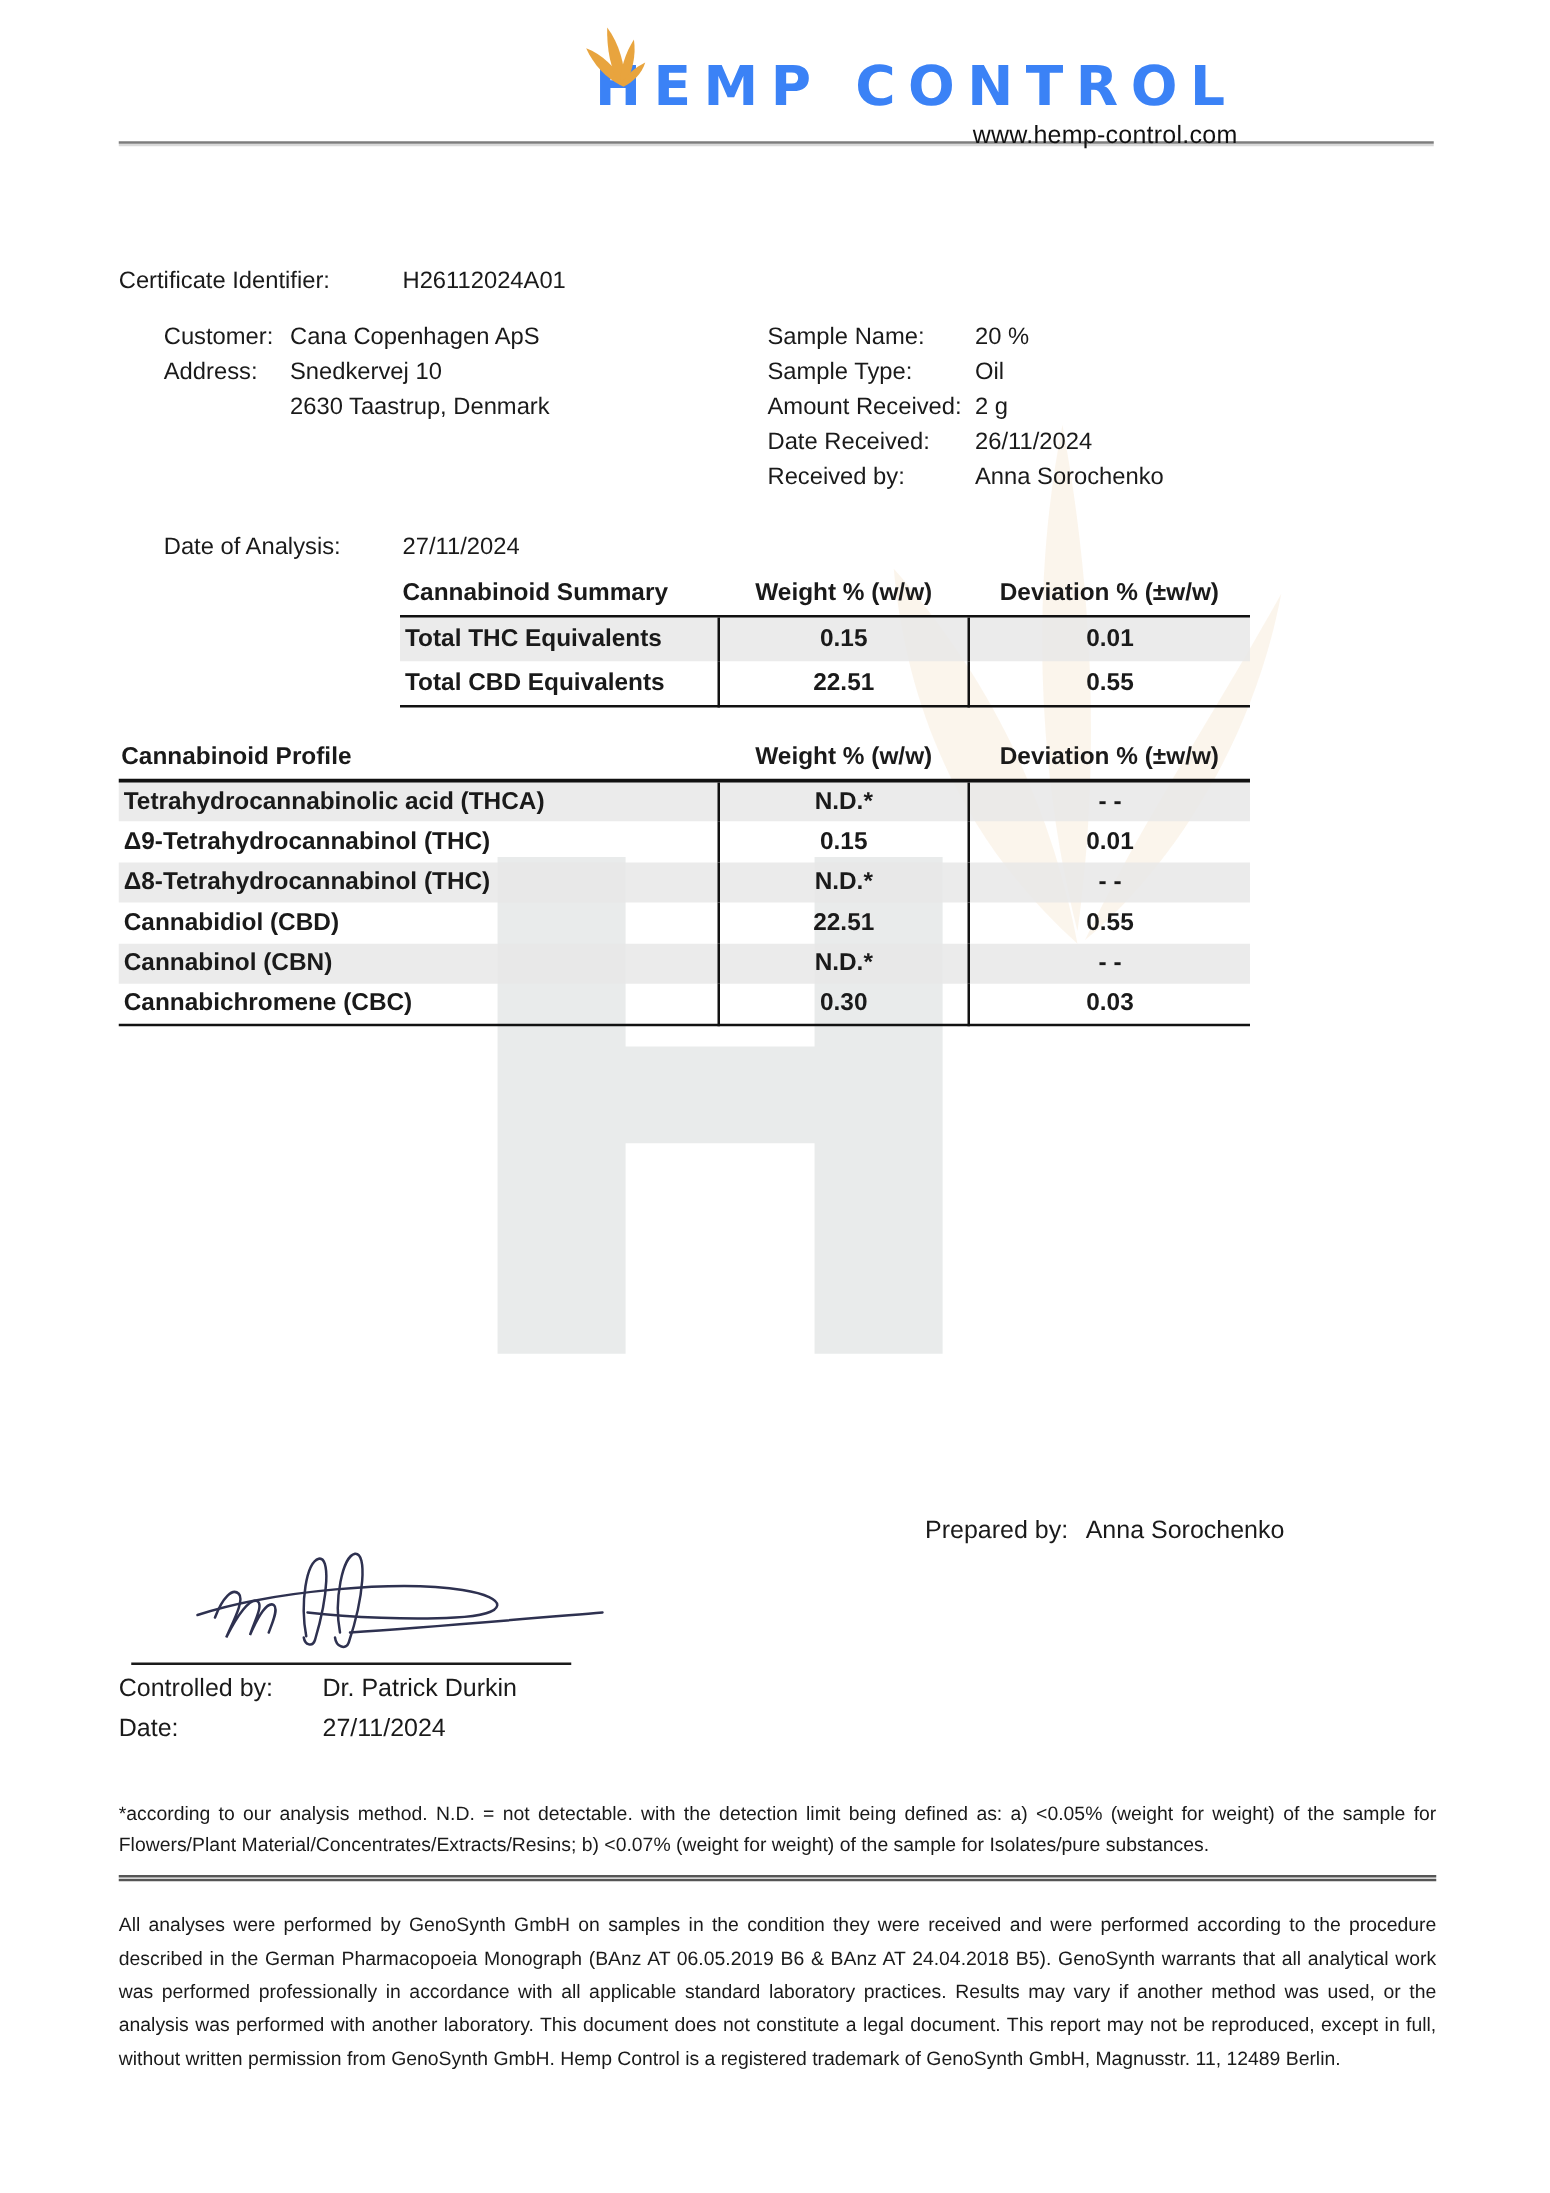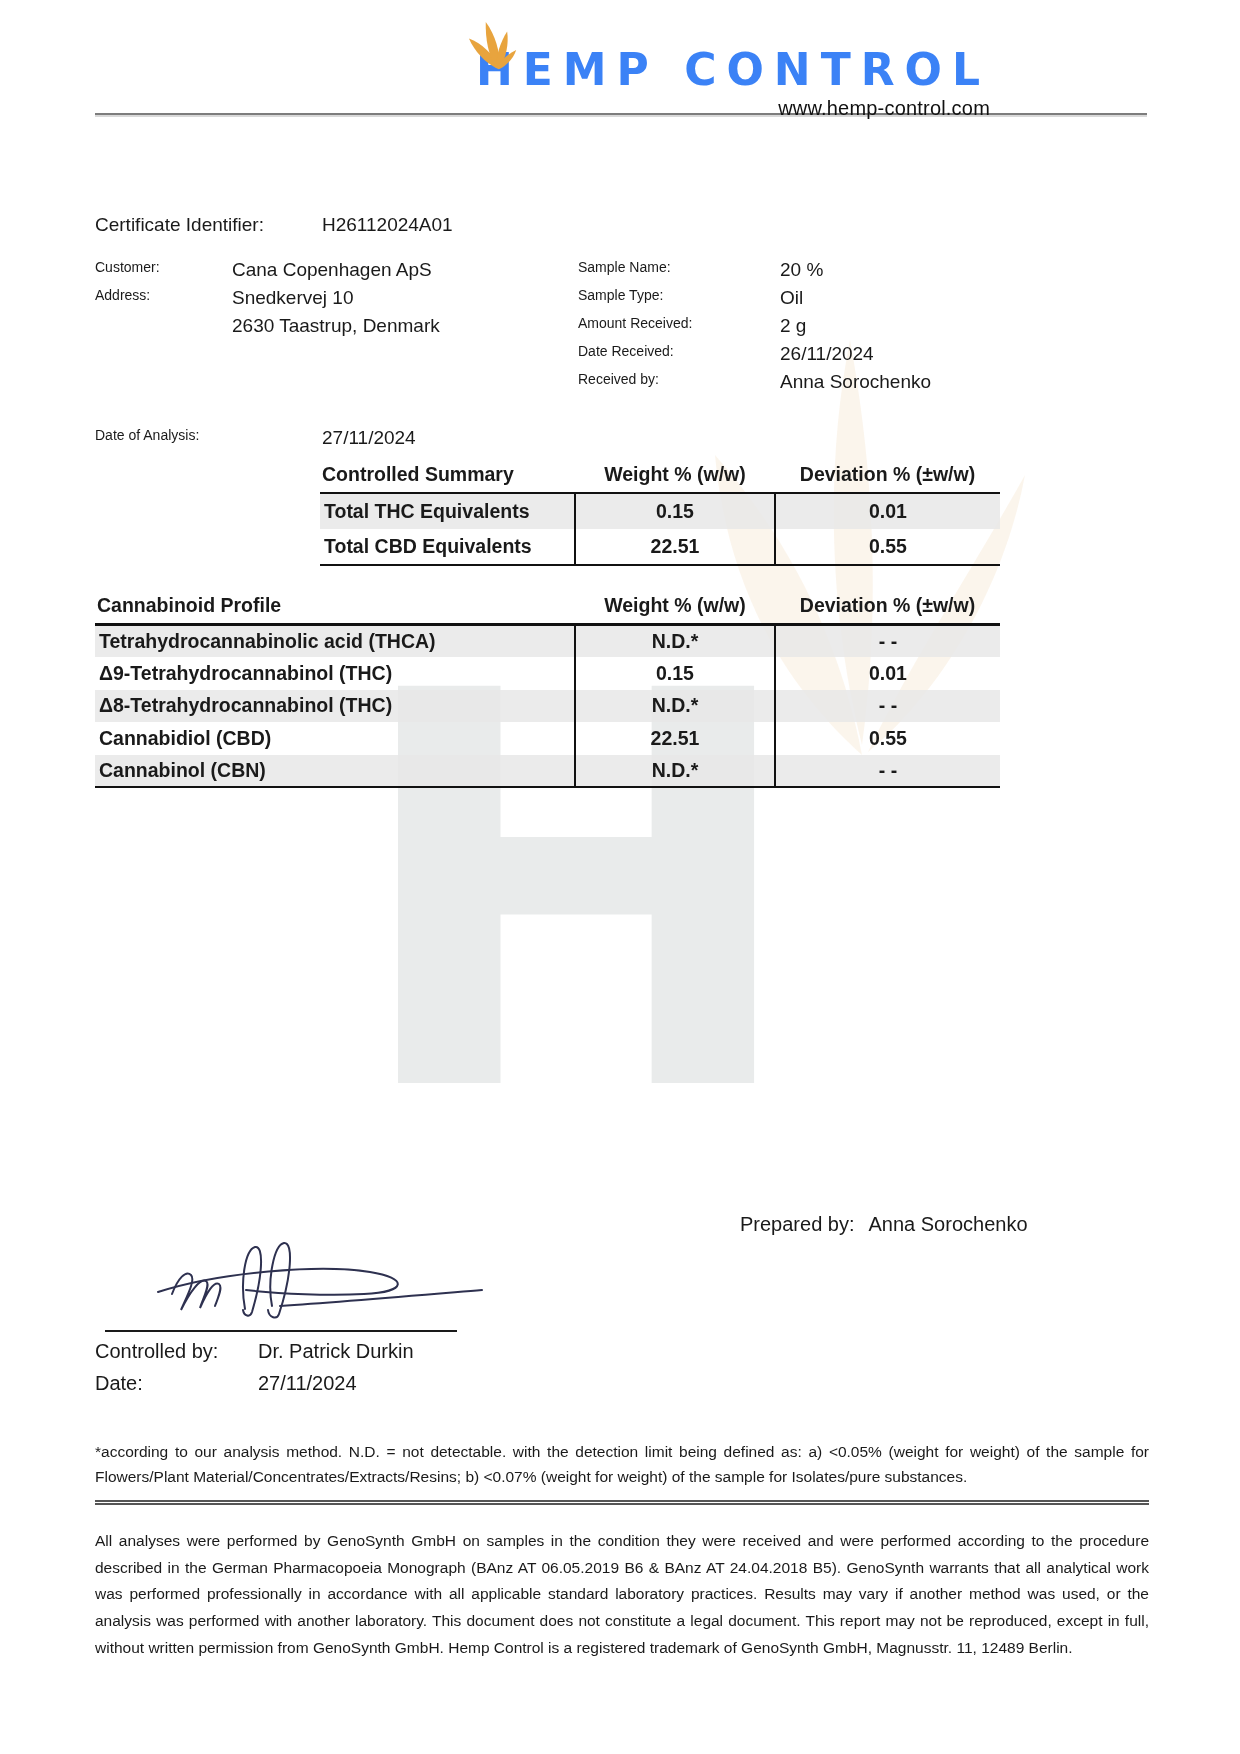--- a/index.html
+++ b/index.html
@@ -36,21 +36,21 @@
   .header-rule{
     left:95px; top:113px; width:1052px; height:2px;
     background:#7d7d7d; box-shadow:0 2px 0 #d9d9d9;
     z-index:1;
   }
   
   .doc-title{ left:95px; top:126px; font-size:36px; font-weight:bold; letter-spacing:.5px; z-index:2;}
   .cert-row{ top:214px; z-index:2; font-size:19px; }
   .cert-label{ left:95px;text-align:center; }
   .cert-value{ left:322px; }
-  .lbl{ font-size:14px; z-index:2; }
+  .lbl{ font-size:19px; z-index:2;margin-left:36px; }
   .val{ font-size:19px; z-index:2; }
   
   table{ border-collapse:collapse; z-index:2; }
   th,td{ padding:0 8px; font-size:19.5px; }
   thead th{ font-weight:bold; text-align:center; padding-bottom:6px; }
   thead th:first-child{ text-align:left; padding-left:2px; }
   tbody td{ font-weight:bold; text-align:center; }
   tbody td:first-child{ text-align:left; padding-left:4px; }
   tbody td:first-child{ border-right:2px solid #111; }
   tbody td:nth-child(2){ border-right:2px solid #111; }
@@ -144,21 +144,21 @@
   <div class="abs val" style="left:322px;top:427px;">27/11/2024</div>
 
   <table class="abs summary-table">
     <colgroup>
         <col class="c1">
         <col class="c2">
         <col class="c3">
       </colgroup>
     <thead>
       <tr>
-        <th>Controlled Summary</th>
+        <th>Cannabinoid Summary</th>
         <th>Weight % (w/w)</th>
         <th>Deviation % (±w/w)</th>
       </tr>
     </thead>
     <tbody>
       <tr>
         <td>Total THC Equivalents</td>
         <td>0.15</td>
         <td>0.01</td>
       </tr>
@@ -201,20 +201,25 @@
       </tr>
       <tr>
         <td>Cannabidiol (CBD)</td>
         <td>22.51</td>
         <td>0.55</td>
       </tr>
       <tr>
         <td>Cannabinol (CBN)</td>
         <td>N.D.*</td>
         <td>- -</td>
+      </tr>
+      <tr>
+        <td>Cannabichromene (CBC)</td>
+        <td>0.30</td>
+        <td>0.03</td>
       </tr>
     </tbody>
   </table>
 
   <div class="abs prepared-row">
     <span class="plabel">Prepared by:</span><span>Anna Sorochenko</span>
   </div>
 
   <svg class="abs signature" width="340" height="105" viewBox="0 0 340 105">
     <g fill="none" stroke="#2e3150" stroke-width="2" stroke-linecap="round">

